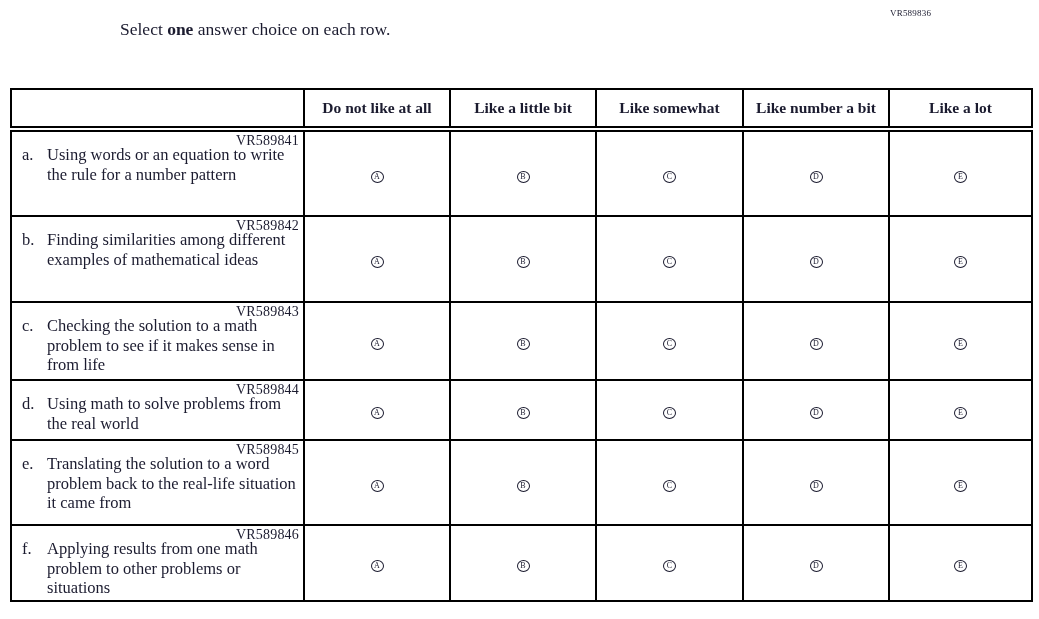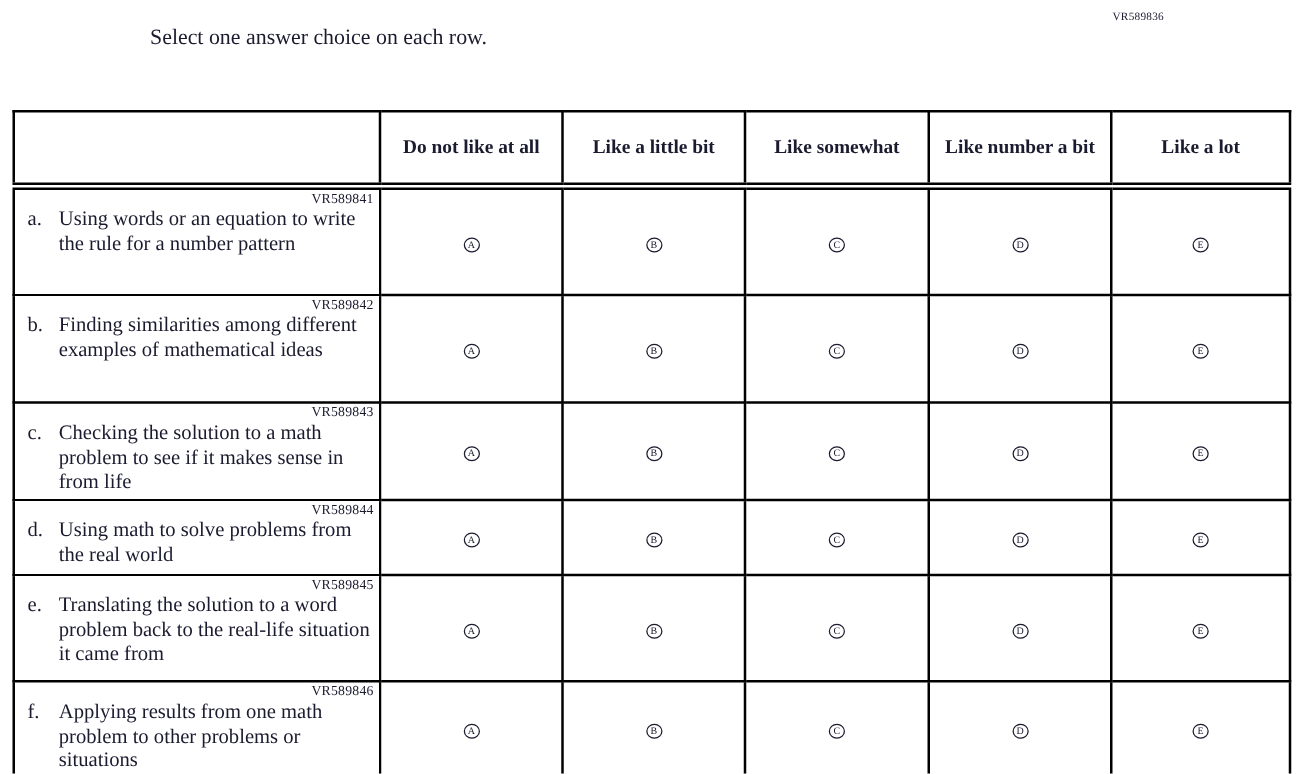--- a/index.html
+++ b/index.html
@@ -29,21 +29,21 @@
     position: absolute;
     left: 92px;
     top: 14px;
     font-size: 17.5px;
     line-height: 31px;
   }
   .q-line1 { display: flex; }
   .q-number { font-weight: bold; width: 28px; flex: none; }
   .q-text { font-weight: normal; }
   .q-line2 { margin-left: 28px; }
-  .q-bold { font-weight: normal; }
+  .q-bold { font-weight: bold; }
 
   
   table.matrix {
     position: absolute;
     left: 10px;
     top: 88px;
     width: 1021px;
     border-collapse: collapse;
     table-layout: fixed;
     background: #ffffff;
@@ -51,42 +51,42 @@
   table.matrix, table.matrix th, table.matrix td {
     border: 2px solid #000000;
   }
   table.matrix thead th {
     border-bottom: 6px double #000000;
     height: 28px;
     font-size: 15.5px;
     font-weight: bold;
     text-align: center;
     vertical-align: middle;
-    padding: 14px 2px;
+    padding: 4px 2px;
   }
   table.matrix td { background: #ffffff; }
 
   
   tbody tr:nth-child(1) { height: 87px; }
   tbody tr:nth-child(2) { height: 86px; }
   tbody tr:nth-child(3) { height: 78px; }
   tbody tr:nth-child(4) { height: 60px; }
   tbody tr:nth-child(5) { height: 85px; }
   tbody tr:nth-child(6) { height: 75px; }
 
   td.label-cell {
     position: relative;
     vertical-align: top;
     padding: 13px 4px 2px 10px;
   }
   .row-code {
     position: absolute;
     top: 1px;
     right: 4px;
-    font-size: 11px;
+    font-size: 14px;
     letter-spacing: 0.2px;
     color: #1b1b2f;
   }
   .item { display: flex; font-size: 16.5px; line-height: 19.5px; }
   .item-letter { width: 25px; flex: none; }
   .item-text { flex: 1; }
 
   td.answer-cell {
     text-align: center;
     vertical-align: middle;

